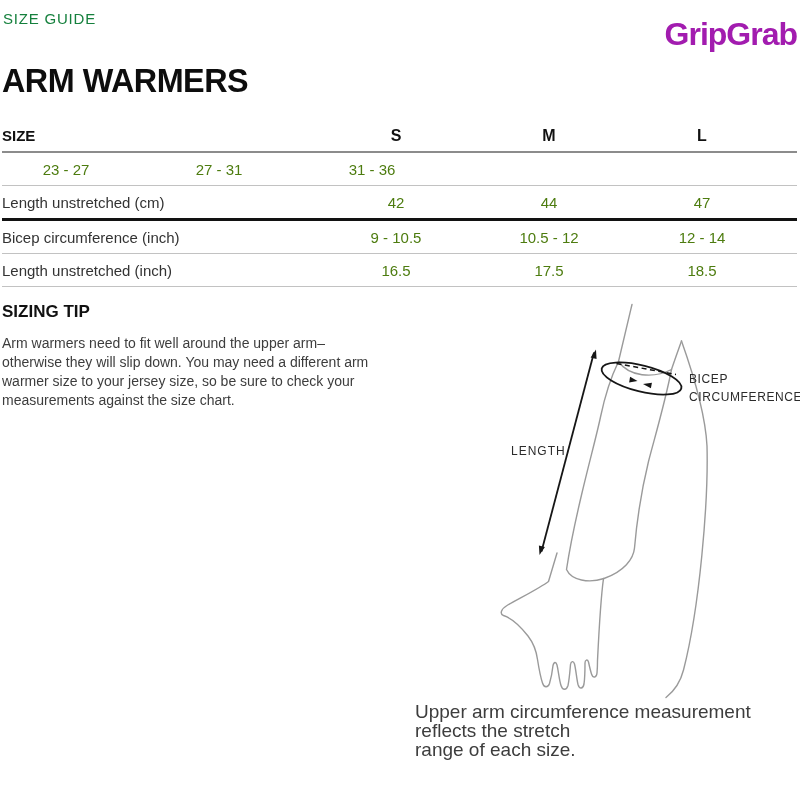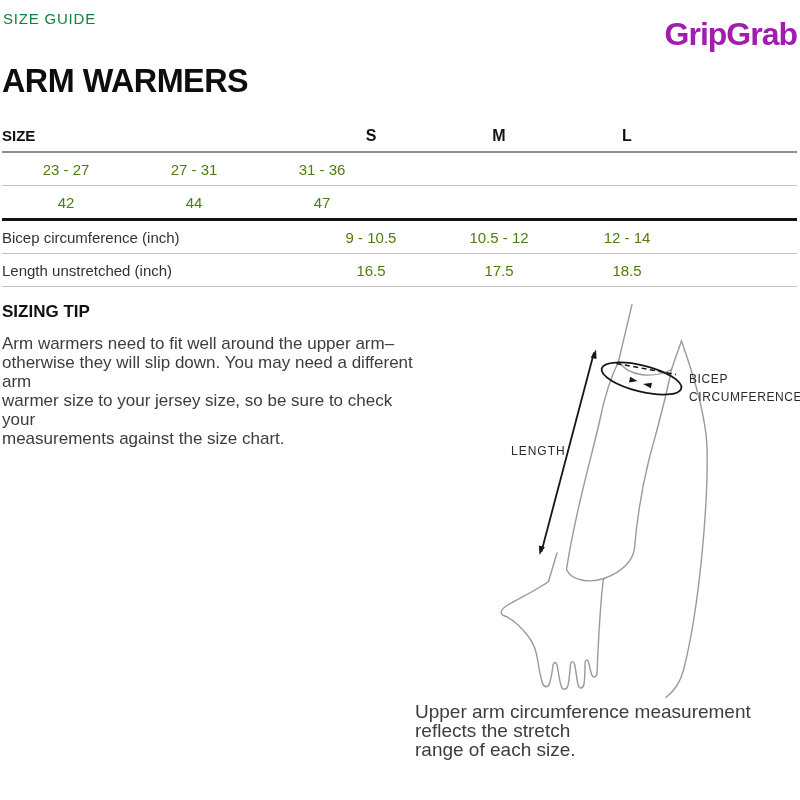--- a/index.html
+++ b/index.html
@@ -9,32 +9,32 @@
   }
   .abs{position:absolute;}
 
   
   .eyebrow{left:3px;top:10px;font-size:15px;letter-spacing:.8px;color:#15803d;}
   .brand{right:3px;top:16px;font-size:32px;font-weight:bold;letter-spacing:-1px;color:#a21caf;}
   .page-title{left:2px;top:62px;font-size:33px;font-weight:bold;letter-spacing:-.5px;color:#0d0d0d;transform:scaleX(.98);transform-origin:left;}
 
   
   .size-table{left:2px;top:120px;width:795px;}
-  .t-row{display:flex;align-items:center;height:32px;}
+  .t-row{display:flex;align-items:center;height:32px;gap:25px;}
   .t-row.head{height:31px;border-bottom:2px solid #8c8c8c;font-weight:bold;font-size:16px;color:#111;}
   .t-row.thin{border-bottom:1px solid #c2c2c2;}
   .t-row.heavy{border-bottom:3px solid #121212;}
   .t-label{width:305px;font-size:15px;color:#333;}
   .t-row.head .t-label{color:#111;}
   .t-col{width:128px;text-align:center;font-size:15px;color:#4d7c0f;}
   .t-row.head .t-col{font-size:16px;color:#111;}
 
   
   .tip-title{left:2px;top:302px;font-size:17px;font-weight:bold;color:#111;text-align:center;}
-  .tip-text{left:2px;top:334px;width:424px;font-size:17px;line-height:19px;color:#3d3d3d;white-space:pre-line;}
+  .tip-text{left:2px;top:334px;width:424px;font-size:14px;line-height:19px;color:#3d3d3d;white-space:pre-line;}
 
   
   .notes{left:415px;top:702px;width:385px;}
   .note{font-size:19px;line-height:19px;color:#3d3d3d;white-space:pre-line;margin:0 0 10px 0;}
 
   
   .diagram-svg{left:400px;top:300px;}
   .diag-label{font-size:12px;letter-spacing:1px;color:#2b2b2b;}
   .label-length{left:511px;top:444px;}
   .label-bicep{left:689px;top:370px;line-height:18px;letter-spacing:.6px;white-space:pre-line;}
@@ -54,20 +54,21 @@
     <div class="t-col">S</div>
     <div class="t-col">M</div>
     <div class="t-col">L</div>
   </div>
   <div class="t-row thin">
     <div class="t-col">23 - 27</div>
     <div class="t-col">27 - 31</div>
     <div class="t-col">31 - 36</div>
   </div>
   <div class="t-row heavy">
+    <div class="t-label">Length unstretched (cm)</div>
     <div class="t-col">42</div>
     <div class="t-col">44</div>
     <div class="t-col">47</div>
   </div>
   <div class="t-row thin">
     <div class="t-label">Bicep circumference (inch)</div>
     <div class="t-col">9 - 10.5</div>
     <div class="t-col">10.5 - 12</div>
     <div class="t-col">12 - 14</div>
   </div>

